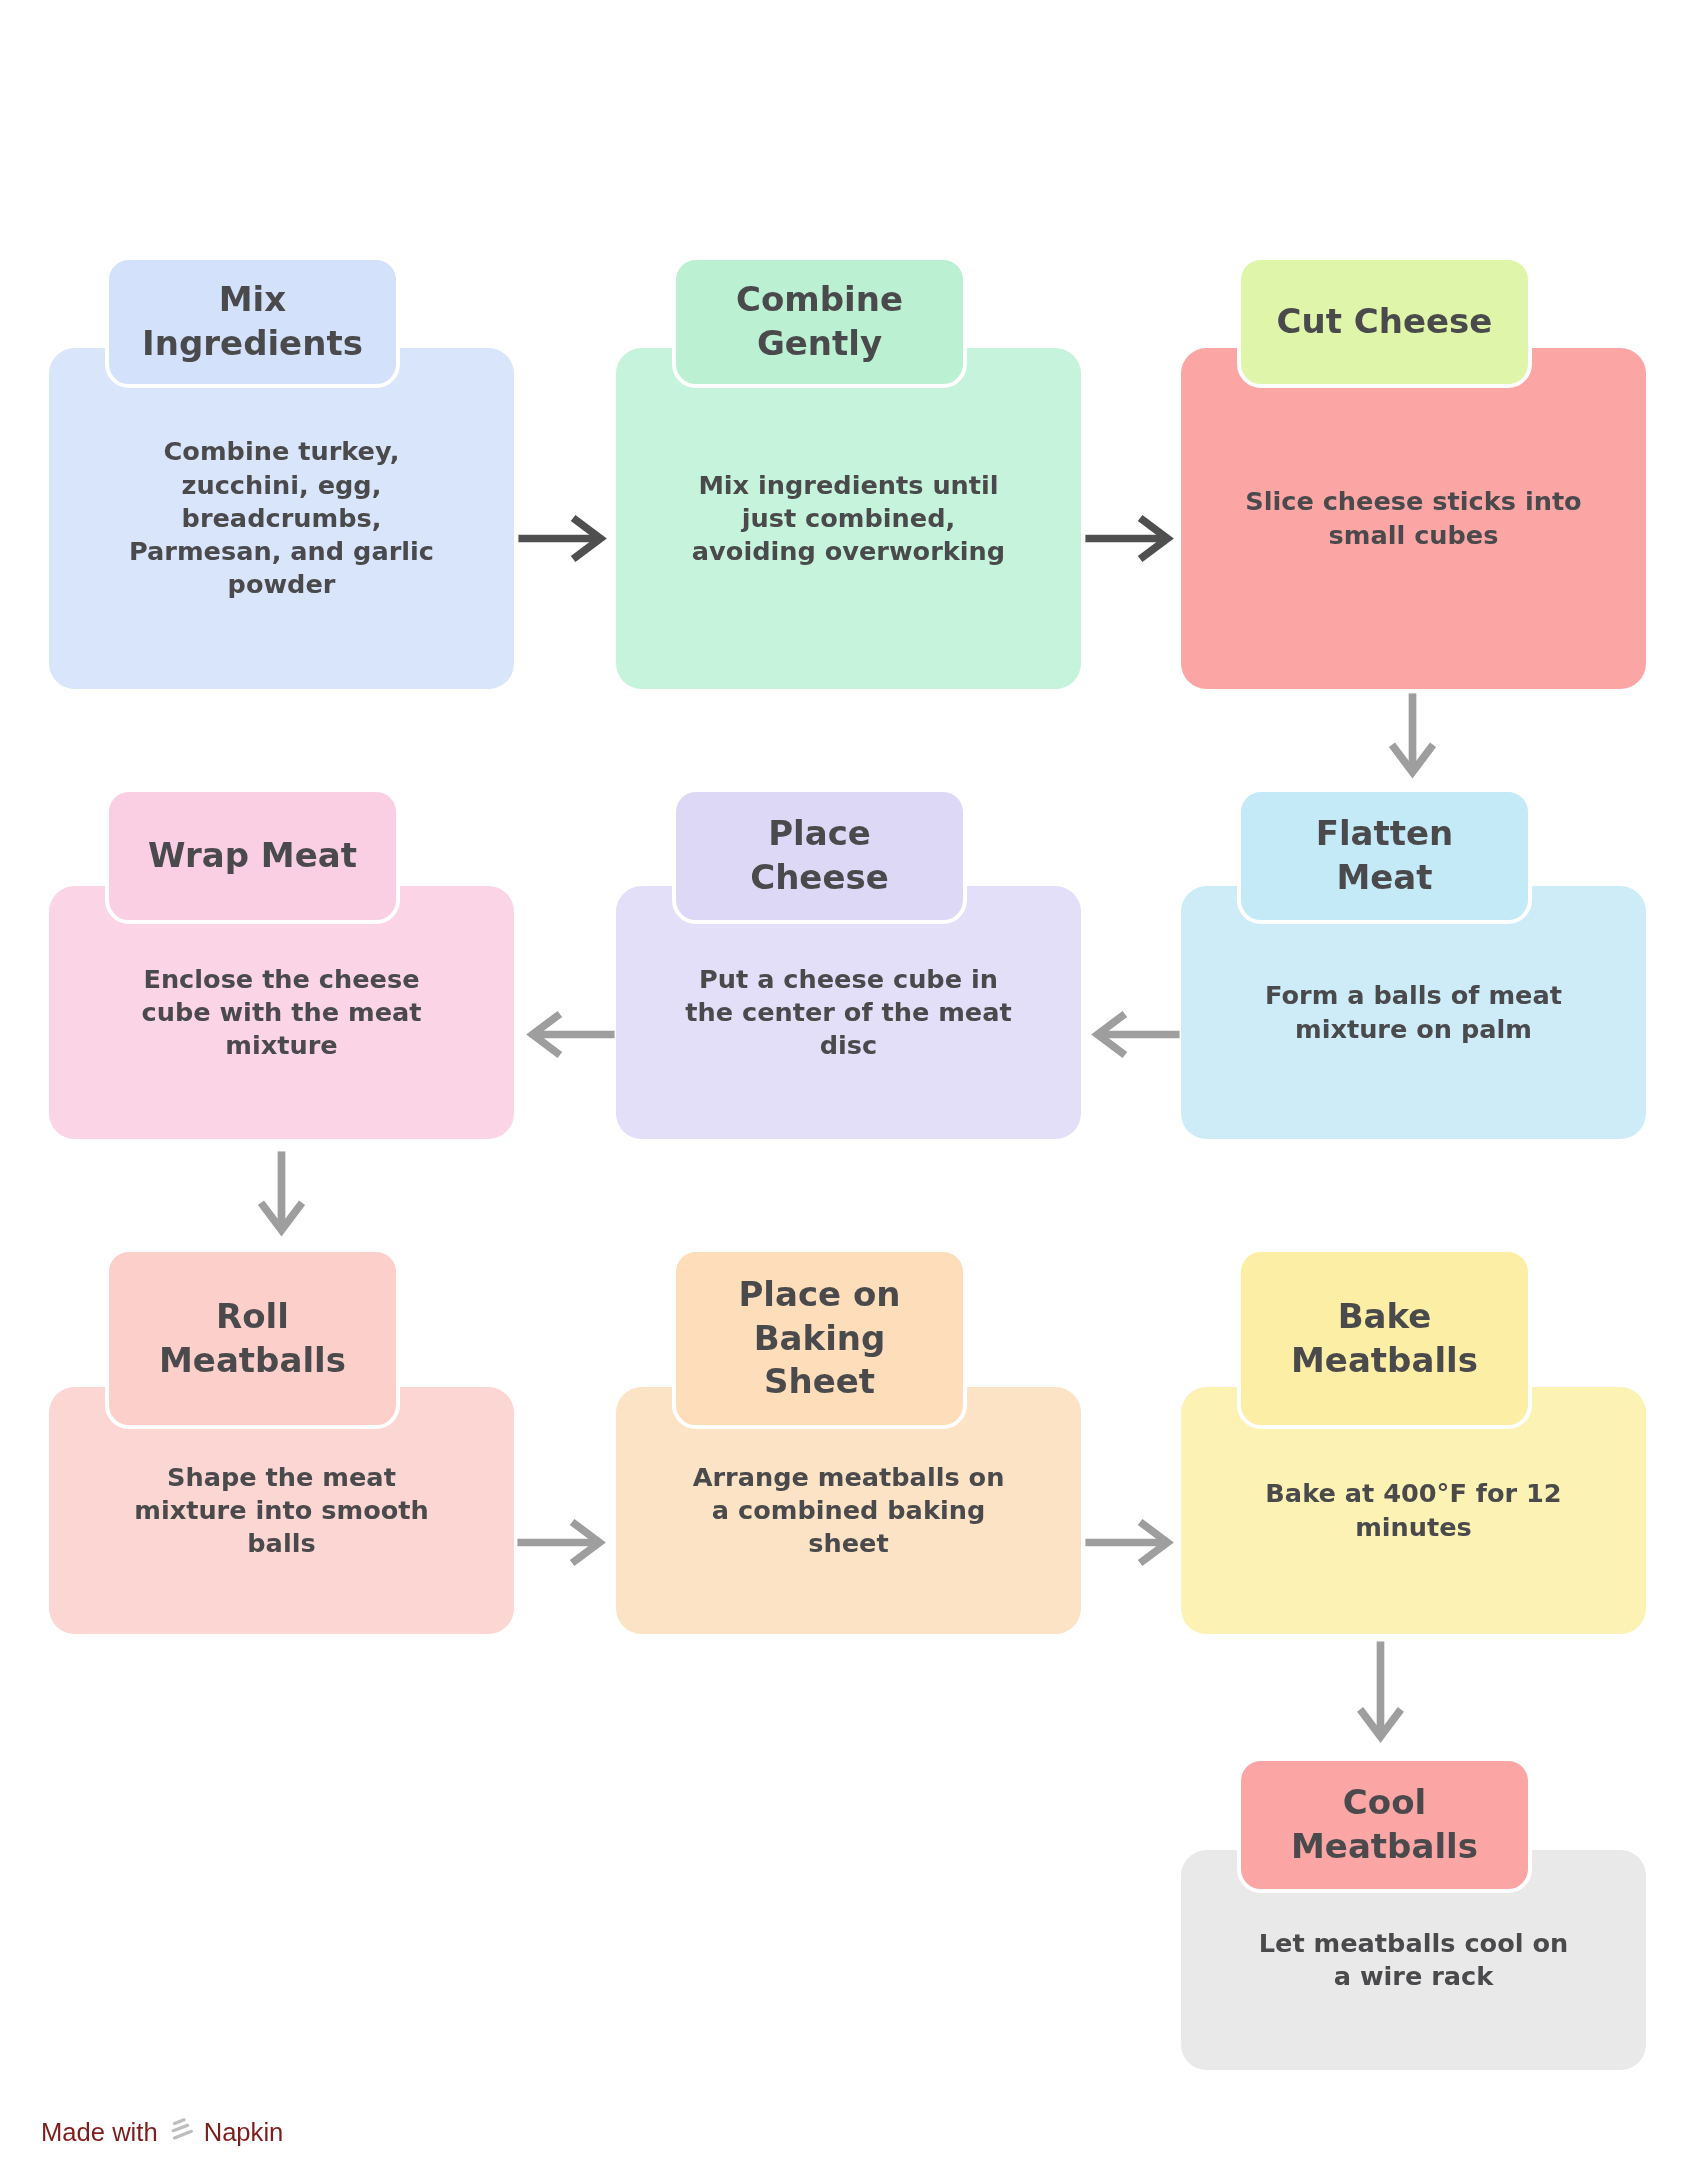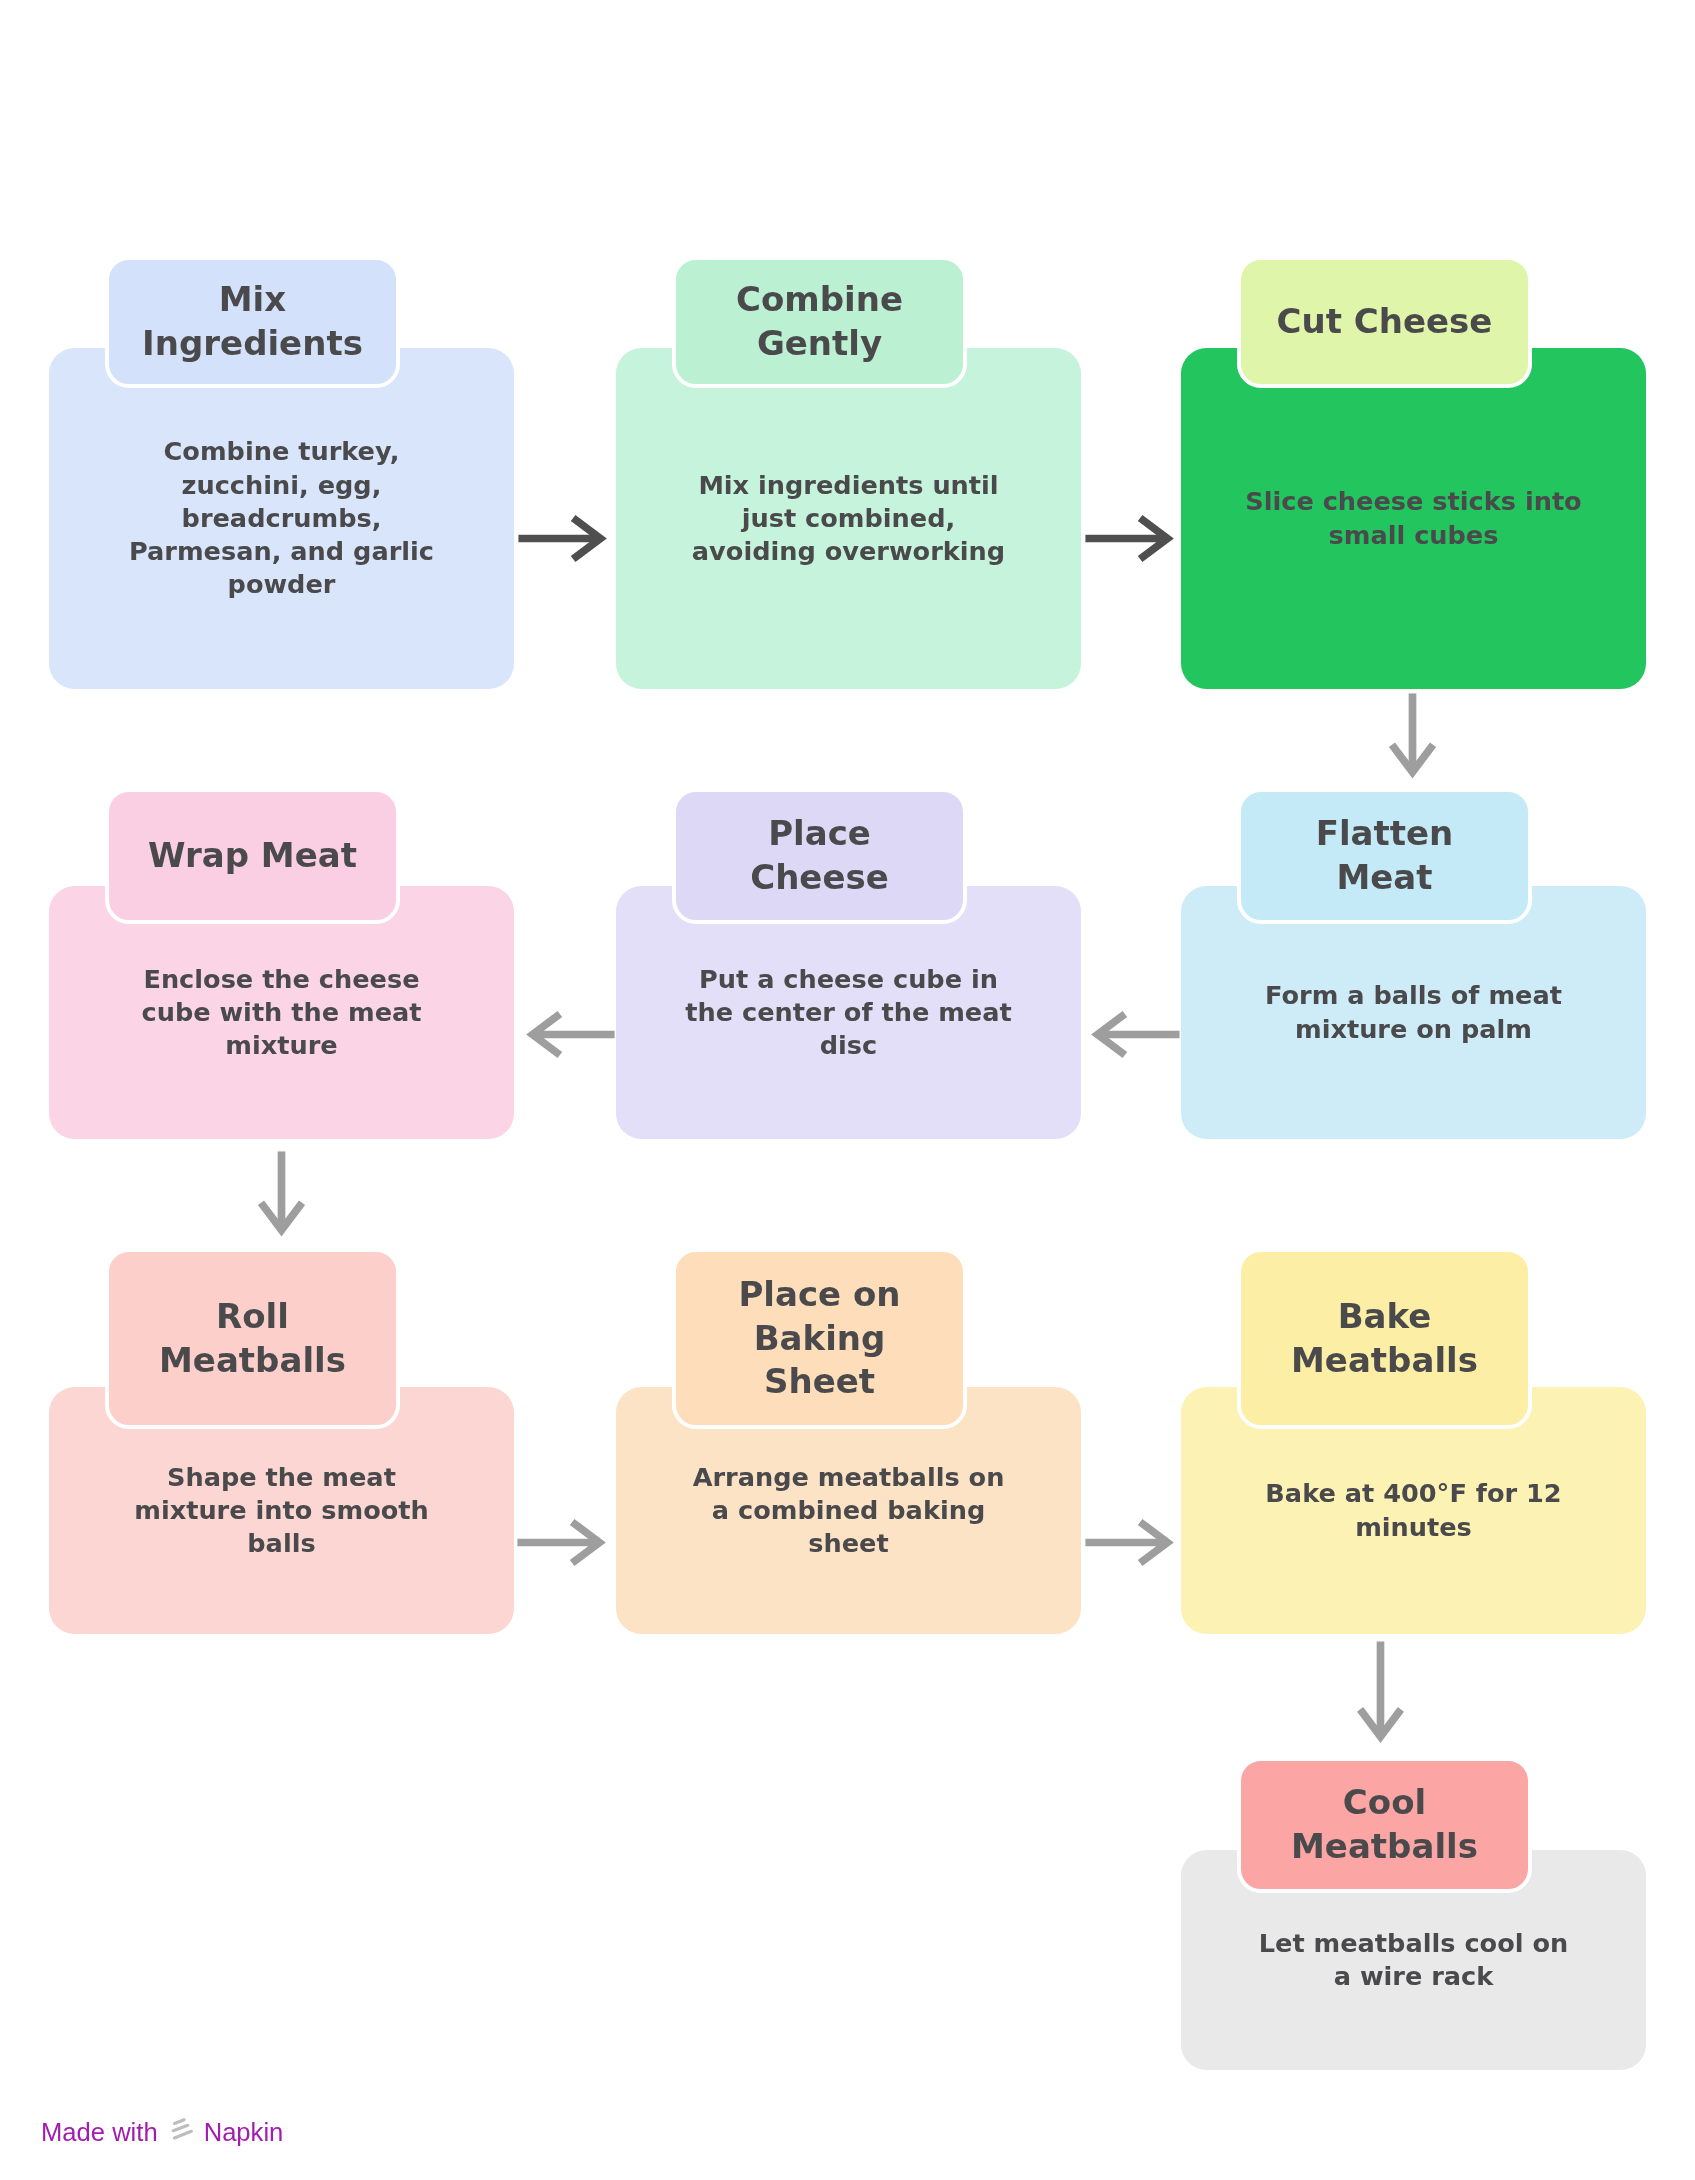--- a/index.html
+++ b/index.html
@@ -33,21 +33,21 @@
   .pos-r1c1{left:49px;top:256px}   .pos-r1c2{left:616px;top:256px}   .pos-r1c3{left:1181px;top:256px}
   .pos-r2c1{left:49px;top:788px}   .pos-r2c2{left:616px;top:788px}   .pos-r2c3{left:1181px;top:788px}
   .pos-r3c1{left:49px;top:1248px}  .pos-r3c2{left:616px;top:1248px}  .pos-r3c3{left:1181px;top:1248px}
   .pos-r4c3{left:1181px;top:1757px}
   .arrow{position:absolute;}
   .arrow svg{display:block}
   .arrow line,.arrow polyline{stroke:currentColor;stroke-width:9;fill:none;}
   #footer{
     position:absolute;left:41px;top:2114px;height:37px;
     display:flex;align-items:center;gap:8.5px;
-    font-family:"Liberation Sans", sans-serif;font-size:25.6px;color:#a21caf;
+    font-family:"Liberation Sans", sans-serif;font-size:25.6px;color:#7f1d1d;
   }
 </style>
 </head>
 <body>
 
 <div id="canvas">
 
 
   <div class="card row1 pos-r1c1">
     <div class="body" style="background: rgb(217, 229, 251);">Combine turkey,
@@ -59,21 +59,21 @@
 Ingredients</div>
   </div>
   <div class="card row1 pos-r1c2">
     <div class="body" style="background: rgb(198, 243, 219);">Mix ingredients until
 just combined,
 avoiding overworking</div>
     <div class="tab" style="background: rgb(187, 240, 211);">Combine
 Gently</div>
   </div>
   <div class="card row1 pos-r1c3">
-    <div class="body" style="background: #22c55e;">Slice cheese sticks into
+    <div class="body" style="background: #fca5a5;">Slice cheese sticks into
 small cubes</div>
     <div class="tab" style="background: rgb(223, 245, 169);">Cut Cheese</div>
   </div>
 
   <div class="card row2 pos-r2c1">
     <div class="body" style="background: rgb(251, 213, 230);">Enclose the cheese
 cube with the meat
 mixture</div>
     <div class="tab" style="background: rgb(250, 207, 227);">Wrap Meat</div>
   </div>

